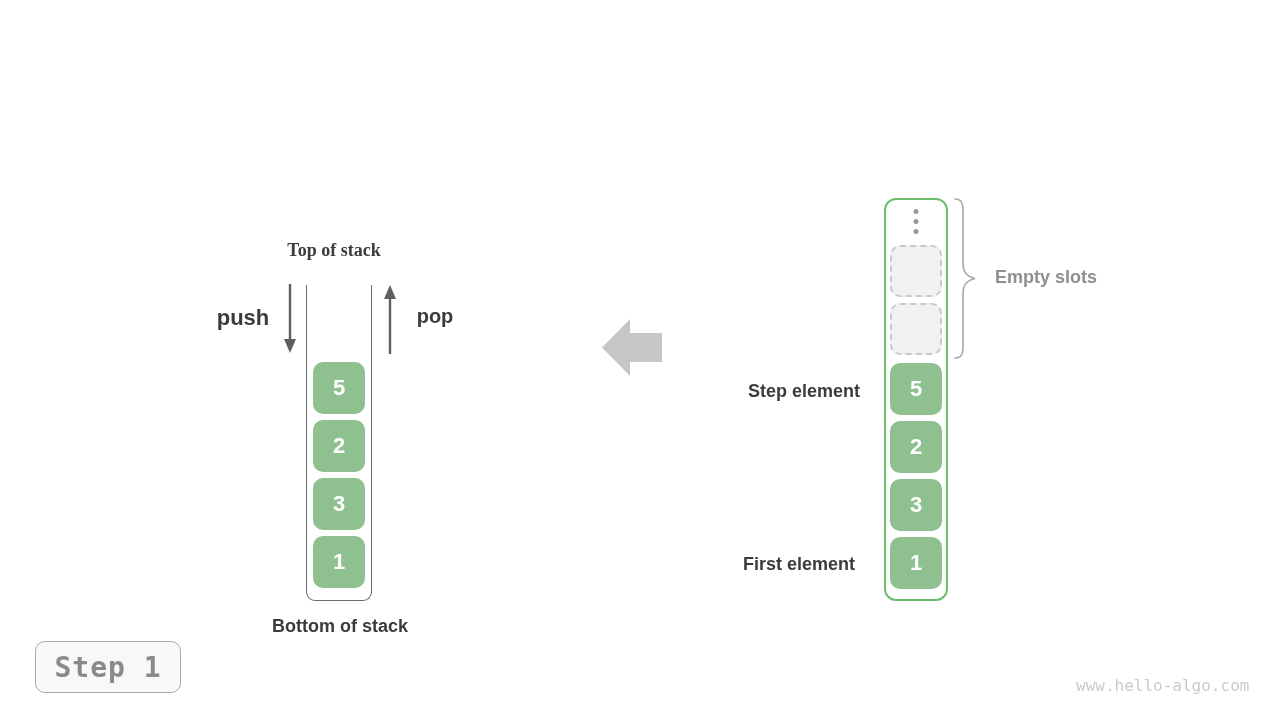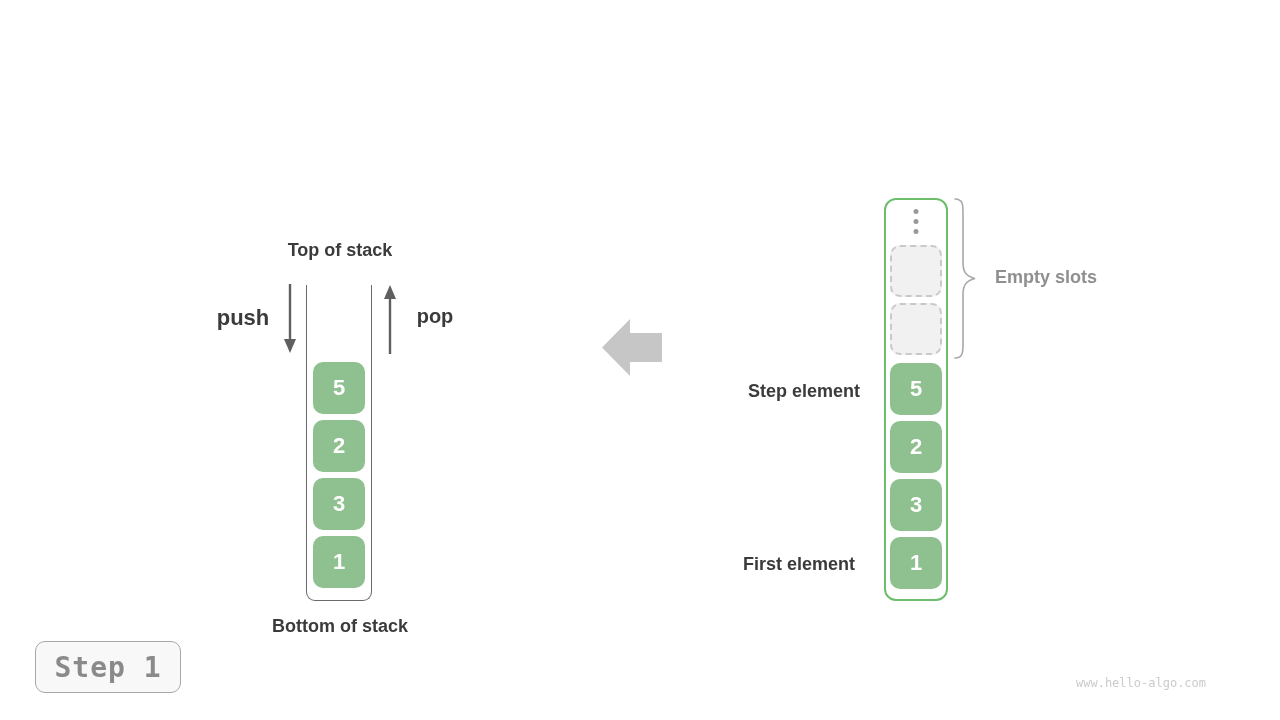--- a/index.html
+++ b/index.html
@@ -95,30 +95,30 @@
   }
   .step-box span {
     font-family: "DejaVu Sans Mono", "Liberation Mono", monospace;
     font-weight: bold; font-size: 28px;
     color: var(--step-text);
     letter-spacing: 1px;
   }
   .watermark {
     left: 1076px; top: 676px;
     font-family: "DejaVu Sans Mono", "Liberation Mono", monospace;
-    font-size: 12px; color: var(--watermark-color);
+    font-size: 16px; color: var(--watermark-color);
     white-space: nowrap;
   }
 </style>
 </head>
 <body>
 
 <div class="canvas">
 
-  <div class="abs bold-label" style="left:250px; top:240px; width:180px;">Top of stack</div>
+  <div class="abs bold-label" style="left:244px; top:240px; width:180px;font-family:Liberation Serif, serif;">Top of stack</div>
 
   <div class="abs bold-label" style="left:203px; top:305px; width:80px; font-size:22px;">push</div>
 
   <svg class="abs arrow-svg" style="left:282px; top:284px;" width="16" height="70" viewBox="0 0 16 70">
     <line x1="8" y1="0" x2="8" y2="57"></line>
     <path d="M2,55 L14,55 L8,69 Z"></path>
   </svg>
 
   <svg class="abs arrow-svg" style="left:382px; top:284px;" width="16" height="70" viewBox="0 0 16 70">
     <line x1="8" y1="70" x2="8" y2="13"></line>

